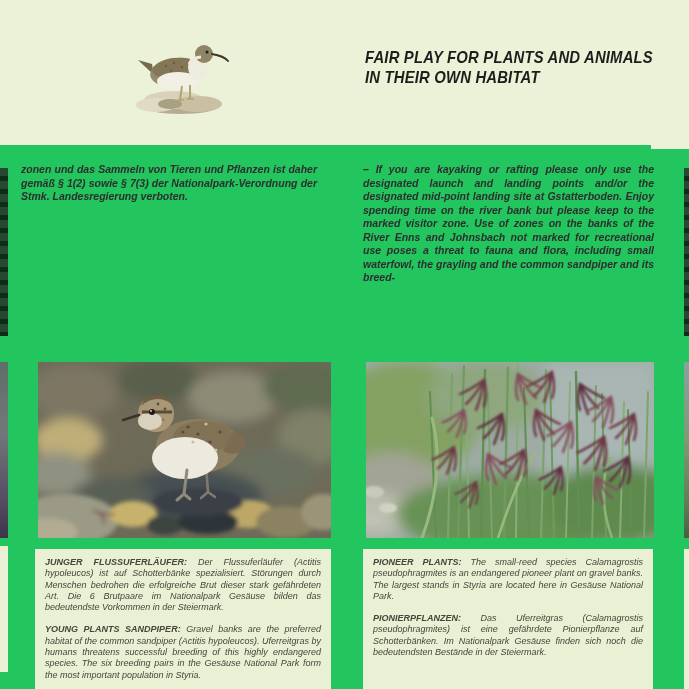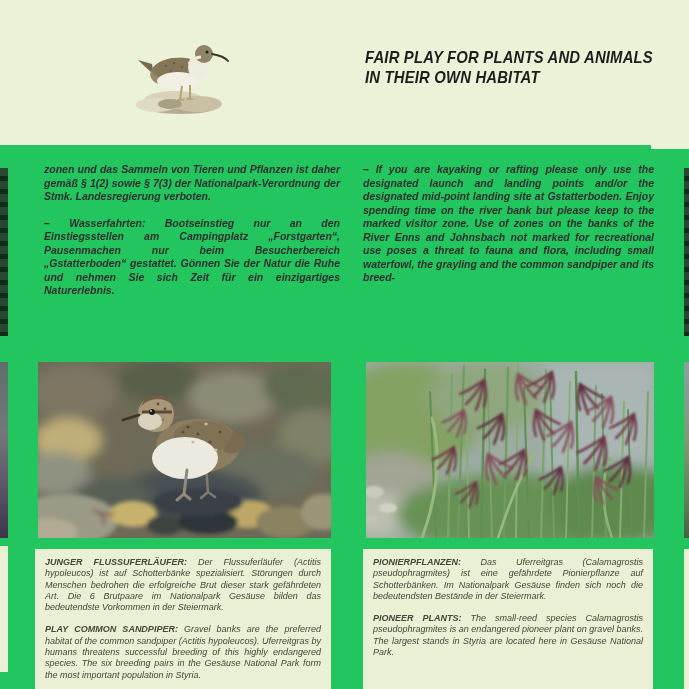--- a/index.html
+++ b/index.html
@@ -11,21 +11,21 @@
   .header-step{position:absolute;left:651px;top:145px;width:38px;height:4px;background:#ebf2d7;}
   .bird-illustration{position:absolute;left:126px;top:34px;width:114px;height:82px;}
   .title{position:absolute;left:365px;top:48px;color:#1d1d1b;font-weight:bold;font-style:italic;
          font-size:16.5px;line-height:19.5px;letter-spacing:.2px;white-space:nowrap;
          transform:scaleX(.9);transform-origin:left top;}
 
   
   .intro-col{position:absolute;top:163px;color:#2e2e2e;font-size:10.5px;line-height:13.5px;
              font-weight:bold;font-style:italic;text-align:justify;filter:blur(.75px);}
   .intro-col p{margin:0 0 13px 0;}
-  .intro-de{left:44px;width:296px;}
+  .intro-de{left:21px;width:296px;}
   .intro-en{left:363px;width:291px;}
 
   
   .photo{position:absolute;top:362px;display:block;}
   .photo-left{left:38px;}
   .photo-right{left:366px;}
 
   
   .caption{position:absolute;top:549px;height:140px;background:#e9f0d4;color:#46463a;
            font-size:9px;line-height:11.3px;font-style:italic;text-align:justify;
@@ -80,21 +80,20 @@
 
     <div class="title">
       <div>FAIR PLAY FOR PLANTS AND ANIMALS</div>
       <div>IN THEIR OWN HABITAT</div>
     </div>
   </div>
   <div class="header-step"></div>
 
   <div class="intro-col intro-de">
     <p>zonen und das Sammeln von Tieren und Pflanzen ist daher gemäß § 1(2) sowie § 7(3) der Nationalpark-Verordnung der Stmk. Landesregierung verboten.</p>
-    <p>– Wasserfahrten: Bootseinstieg nur an den Einstiegsstellen am Campingplatz „Forstgarten“, Pausenmachen nur beim Besucherbereich „Gstatterboden“ gestattet. Gönnen Sie der Natur die Ruhe und nehmen Sie sich Zeit für ein einzigartiges Naturerlebnis.</p>
   </div>
   <div class="intro-col intro-en">
     <p>– If you are kayaking or rafting please only use the designated launch and landing points and/or the designated mid-point landing site at Gstatterboden. Enjoy spending time on the river bank but please keep to the marked visitor zone. Use of zones on the banks of the River Enns and Johnsbach not marked for recreational use poses a threat to fauna and flora, including small waterfowl, the grayling and the common sandpiper and its breed-</p>
   </div>
 
   <svg class="photo photo-left" width="293" height="176" viewBox="0 0 293 176" xmlns="http://www.w3.org/2000/svg">
     <defs>
       <filter id="pb" x="-40%" y="-40%" width="180%" height="180%">
           <feGaussianBlur stdDeviation="6"></feGaussianBlur>
         </filter>
@@ -225,26 +224,26 @@
       <use href="#pl" transform="translate(122,92) scale(-1,1)" stroke="#85505e"></use>
       <use href="#pl" transform="translate(158,88)" stroke="#6f3a48"></use>
       <use href="#pl" transform="translate(195,105) scale(.9)" stroke="#5e3040"></use>
       <use href="#pl" transform="translate(110,120) scale(.85)" stroke="#6f3a48"></use>
       <use href="#pl" transform="translate(230,115) scale(-.9,.9)" stroke="#85505e"></use>
     </g>
   </svg>
 
   <div class="caption caption-left">
     <p><b>JUNGER FLUSSUFERLÄUFER:</b> <span>Der Flussuferläufer (Actitis hypoleucos) ist auf Schotterbänke spezialisiert. Störungen durch Menschen bedrohen die erfolgreiche Brut dieser stark gefährdeten Art. Die 6 Brutpaare im Nationalpark Gesäuse bilden das bedeutendste Vorkommen in der Steiermark.</span></p>
-    <p><b>PLAY COMMON SANDPIPER:</b> <span>Gravel banks are the preferred habitat of the common sandpiper (Actitis hypoleucos). Uferreitgras by humans threatens successful breeding of this highly endangered species. The six breeding pairs in the Gesäuse National Park form the most important population in Styria.</span></p>
+    <p><b>YOUNG PLANTS SANDPIPER:</b> <span>Gravel banks are the preferred habitat of the common sandpiper (Actitis hypoleucos). Uferreitgras by humans threatens successful breeding of this highly endangered species. The six breeding pairs in the Gesäuse National Park form the most important population in Styria.</span></p>
   </div>
 
   <div class="caption caption-right">
+    <p><b>PIONEER PLANTS:</b> <span>The small-reed species Calamagrostis pseudophragmites is an endangered pioneer plant on gravel banks. The largest stands in Styria are located here in Gesäuse National Park.</span></p>
     <p><b>PIONIERPFLANZEN:</b> <span>Das Uferreitgras (Calamagrostis pseudophragmites) ist eine gefährdete Pionierpflanze auf Schotterbänken. Im Nationalpark Gesäuse finden sich noch die bedeutendsten Bestände in der Steiermark.</span></p>
-    <p><b>PIONEER PLANTS:</b> <span>The small-reed species Calamagrostis pseudophragmites is an endangered pioneer plant on gravel banks. The largest stands in Styria are located here in Gesäuse National Park.</span></p>
   </div>
 
   <div class="sliver sl-left sl-text sliver-text"></div>
   <div class="sliver sl-left sl-photo sliver-photo-left"></div>
   <div class="sliver sl-left sl-cap" style="top:546px;height:126px;"></div>
   <div class="sliver sl-right sl-text sliver-text"></div>
   <div class="sliver sl-right sl-photo sliver-photo-right"></div>
   <div class="sliver sl-right sl-cap" style="top:549px;height:140px;"></div>
 
 </div>

